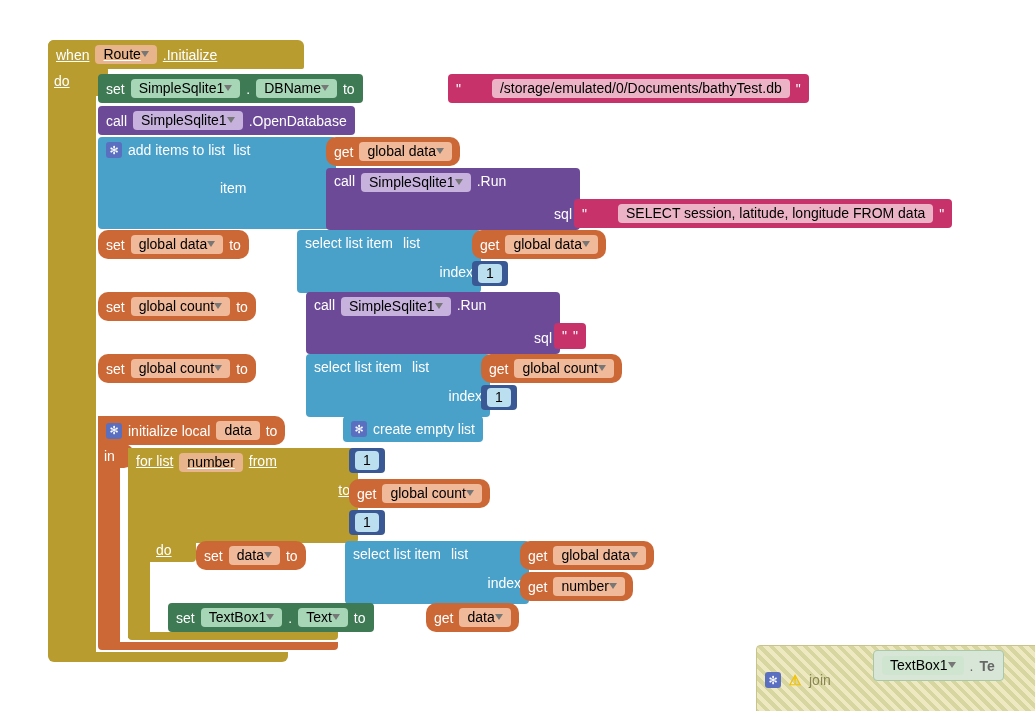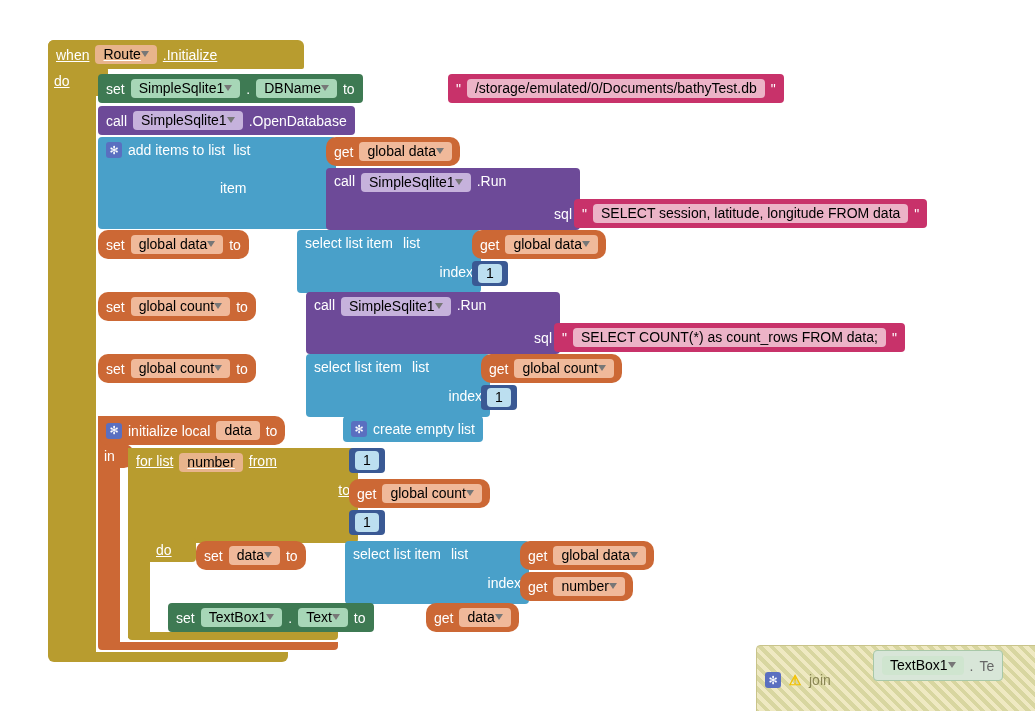--- a/index.html
+++ b/index.html
@@ -33,21 +33,21 @@
 
   .pill {
     background: rgba(255,255,255,0.35);
     padding: 1px 8px 2px 8px;
     border-radius: 4px;
     display: inline-flex;
     align-items: center;
     gap: 0;
     color: #000;
   }
-  .pill.pr    { background: #ecb3c7; }
+  .pill.pr    { background: #ecb3c7; margin-left: 25px; }
   .pill.pg    { background: #a7d6b7; }
   .pill.po    { background: #f0b99a; }
   .pill.pp    { background: #c6b2dc; }
   .pill.pb    { background: #bcdff0; }
   .pill.po2   { background: #e8b48c; }
 
   .tri {
     display:inline-block;
     width:0;height:0;
     border-left:4px solid transparent;
@@ -211,23 +211,20 @@
         <span>SimpleSqlite1</span>
           <span class="tri"></span>
       </span>
       <span class="txt">.Run</span>
     </div>
     <div style="text-align:right;"><span class="txt">sql</span></div>
   </div>
 </div>
 <div class="blk magenta" style="left:554px; top:323px;">
   <span class="txt">"</span>
-  <span class="pill pr">
-    <span>SELECT COUNT(*) as count_rows FROM data;</span>
-  </span>
   <span class="txt">"</span>
 </div>
 
 <div class="blk orange" style="left:98px; top:354px;">
   <span class="txt">set</span>
   <span class="pill po">
     <span>global count</span>
       <span class="tri"></span>
   </span>
   <span class="txt">to</span>
@@ -366,14 +363,14 @@
   <span class="gear">✻</span>
   <span class="warn">⚠</span>
   <span style="color:#8a8654;">join</span>
 </div>
 <div class="blk" style="left:873px; top:650px; background:#d8e6d8; color:#444; border:1px solid #a8c8a8;">
   <span class="pill" style="background:#cfe5cf;">
     <span>TextBox1</span>
       <span class="tri"></span>
   </span>
   <span style="color:#666;">.</span>
-  <span style="color:#666;">Te</span>
+  <span style="color:#666;font-weight:bold;">Te</span>
 </div>
 
 </body></html>

